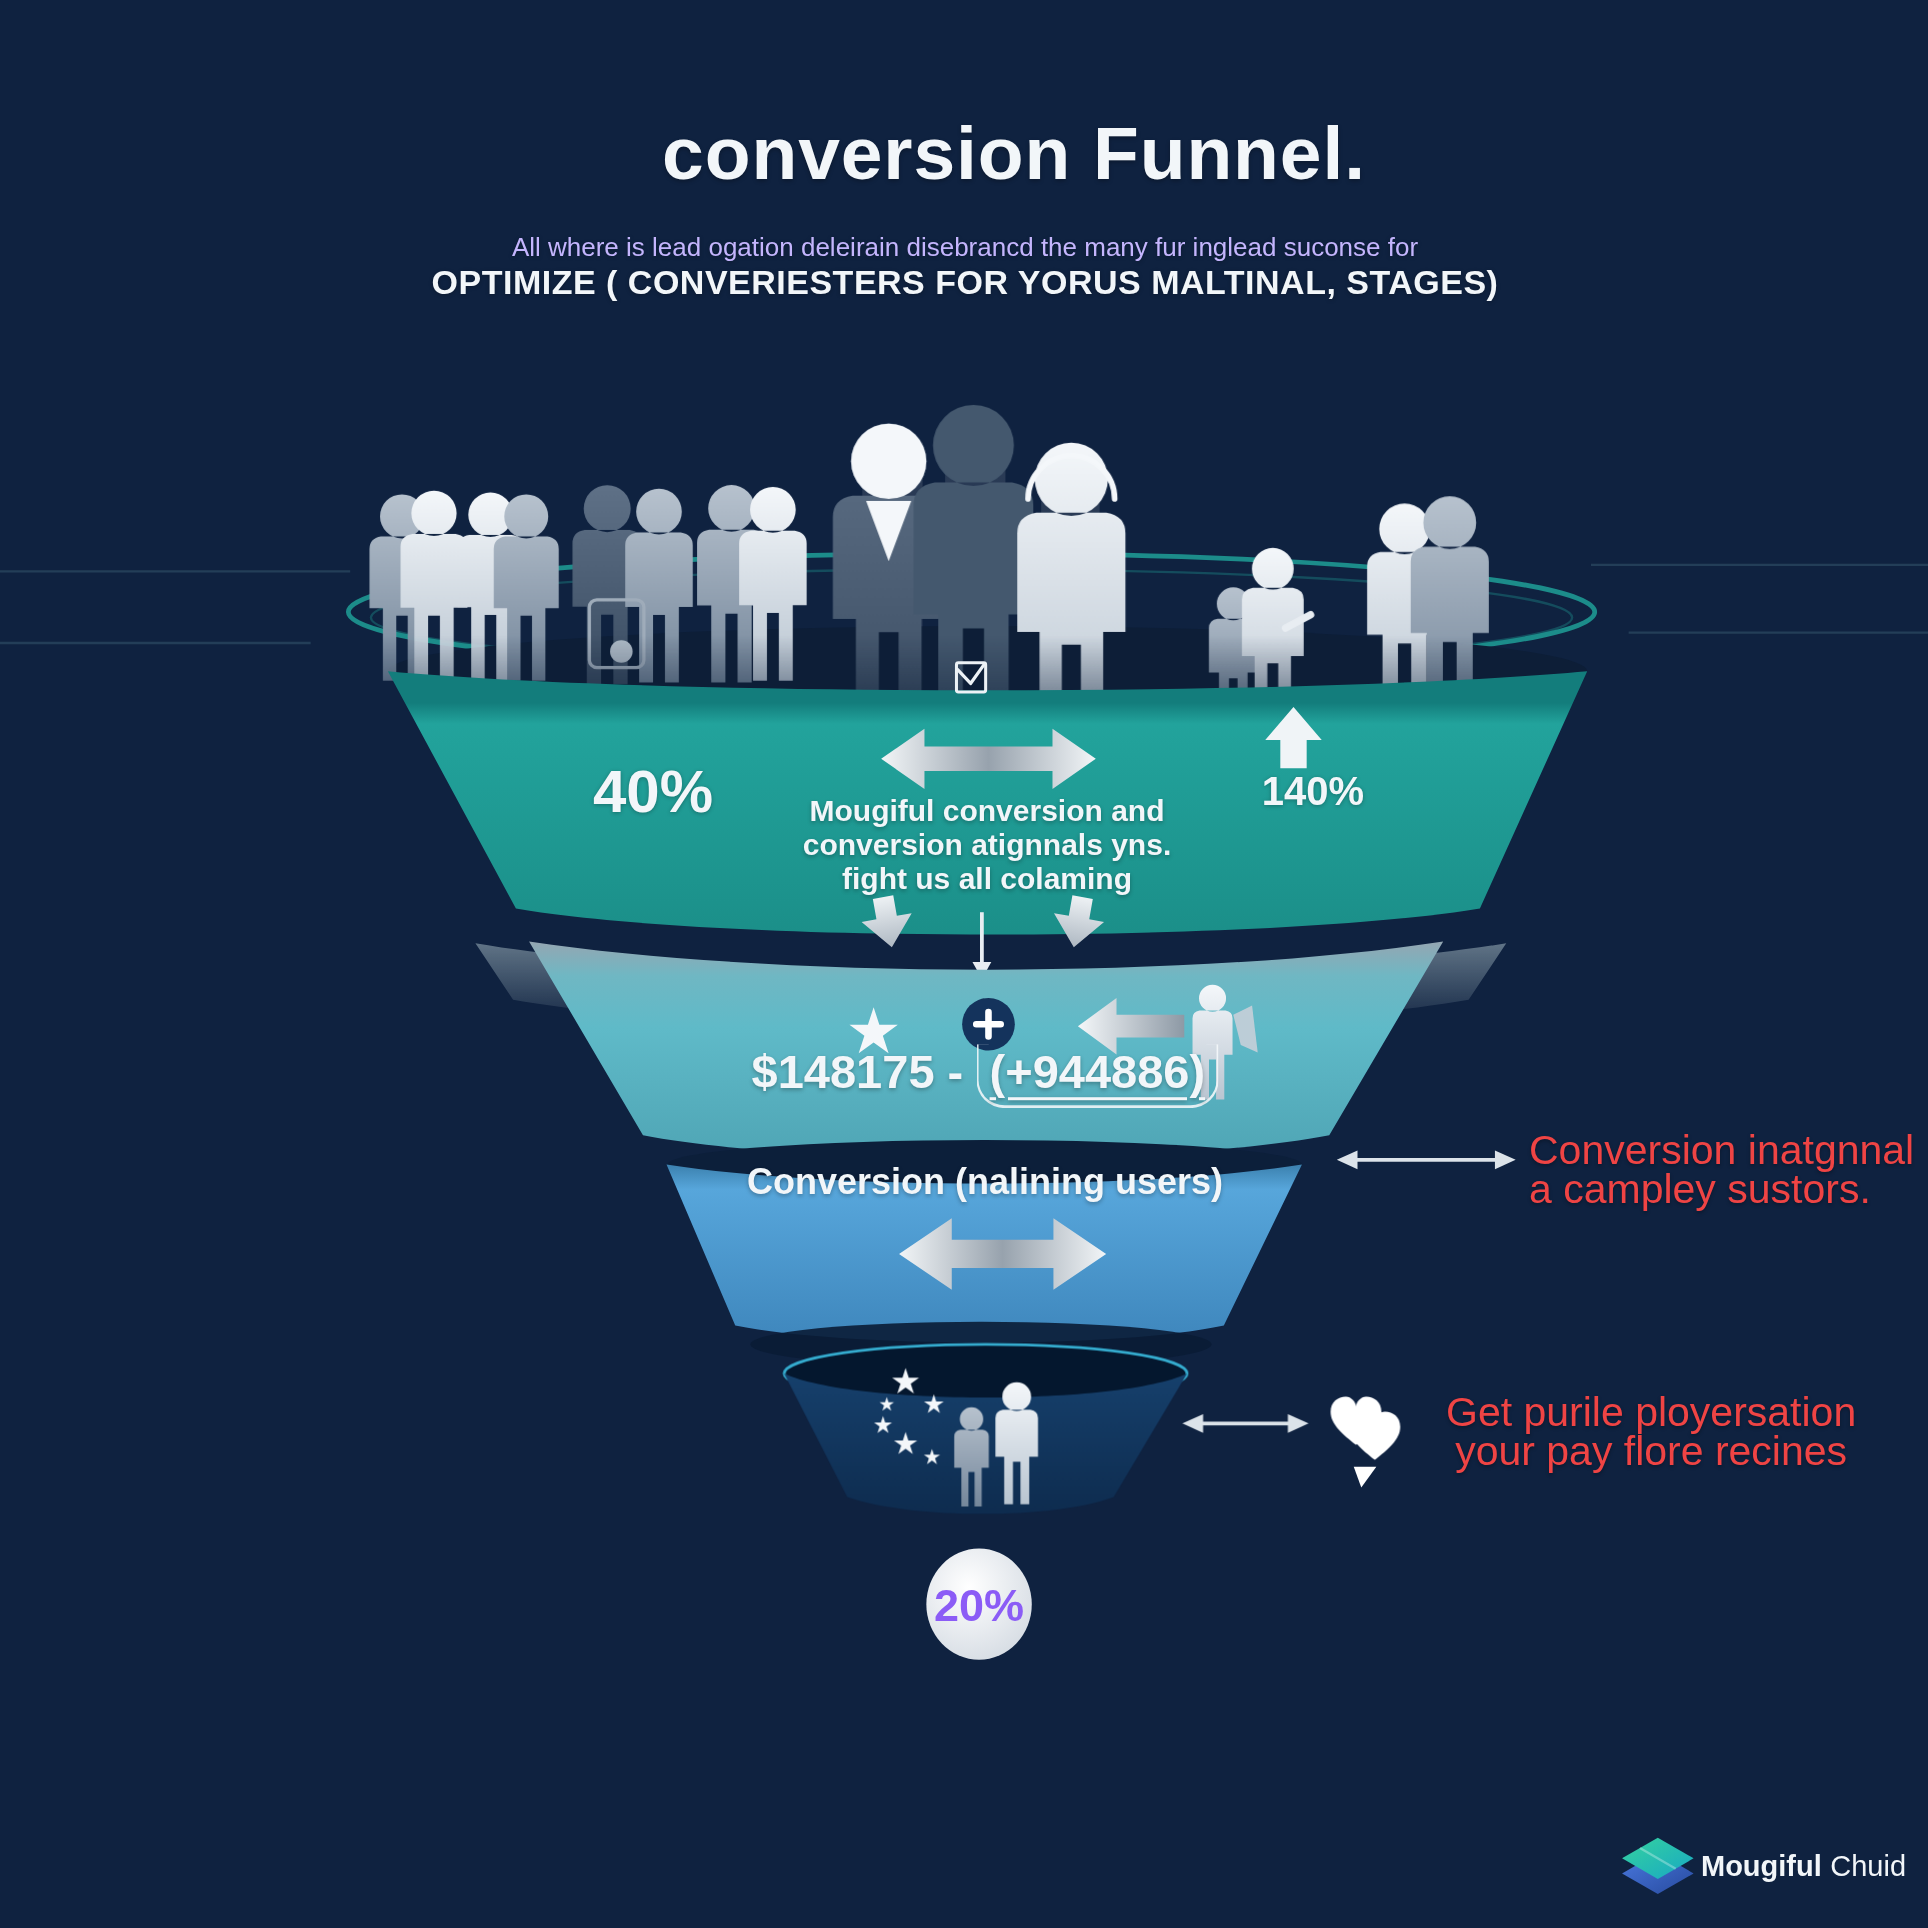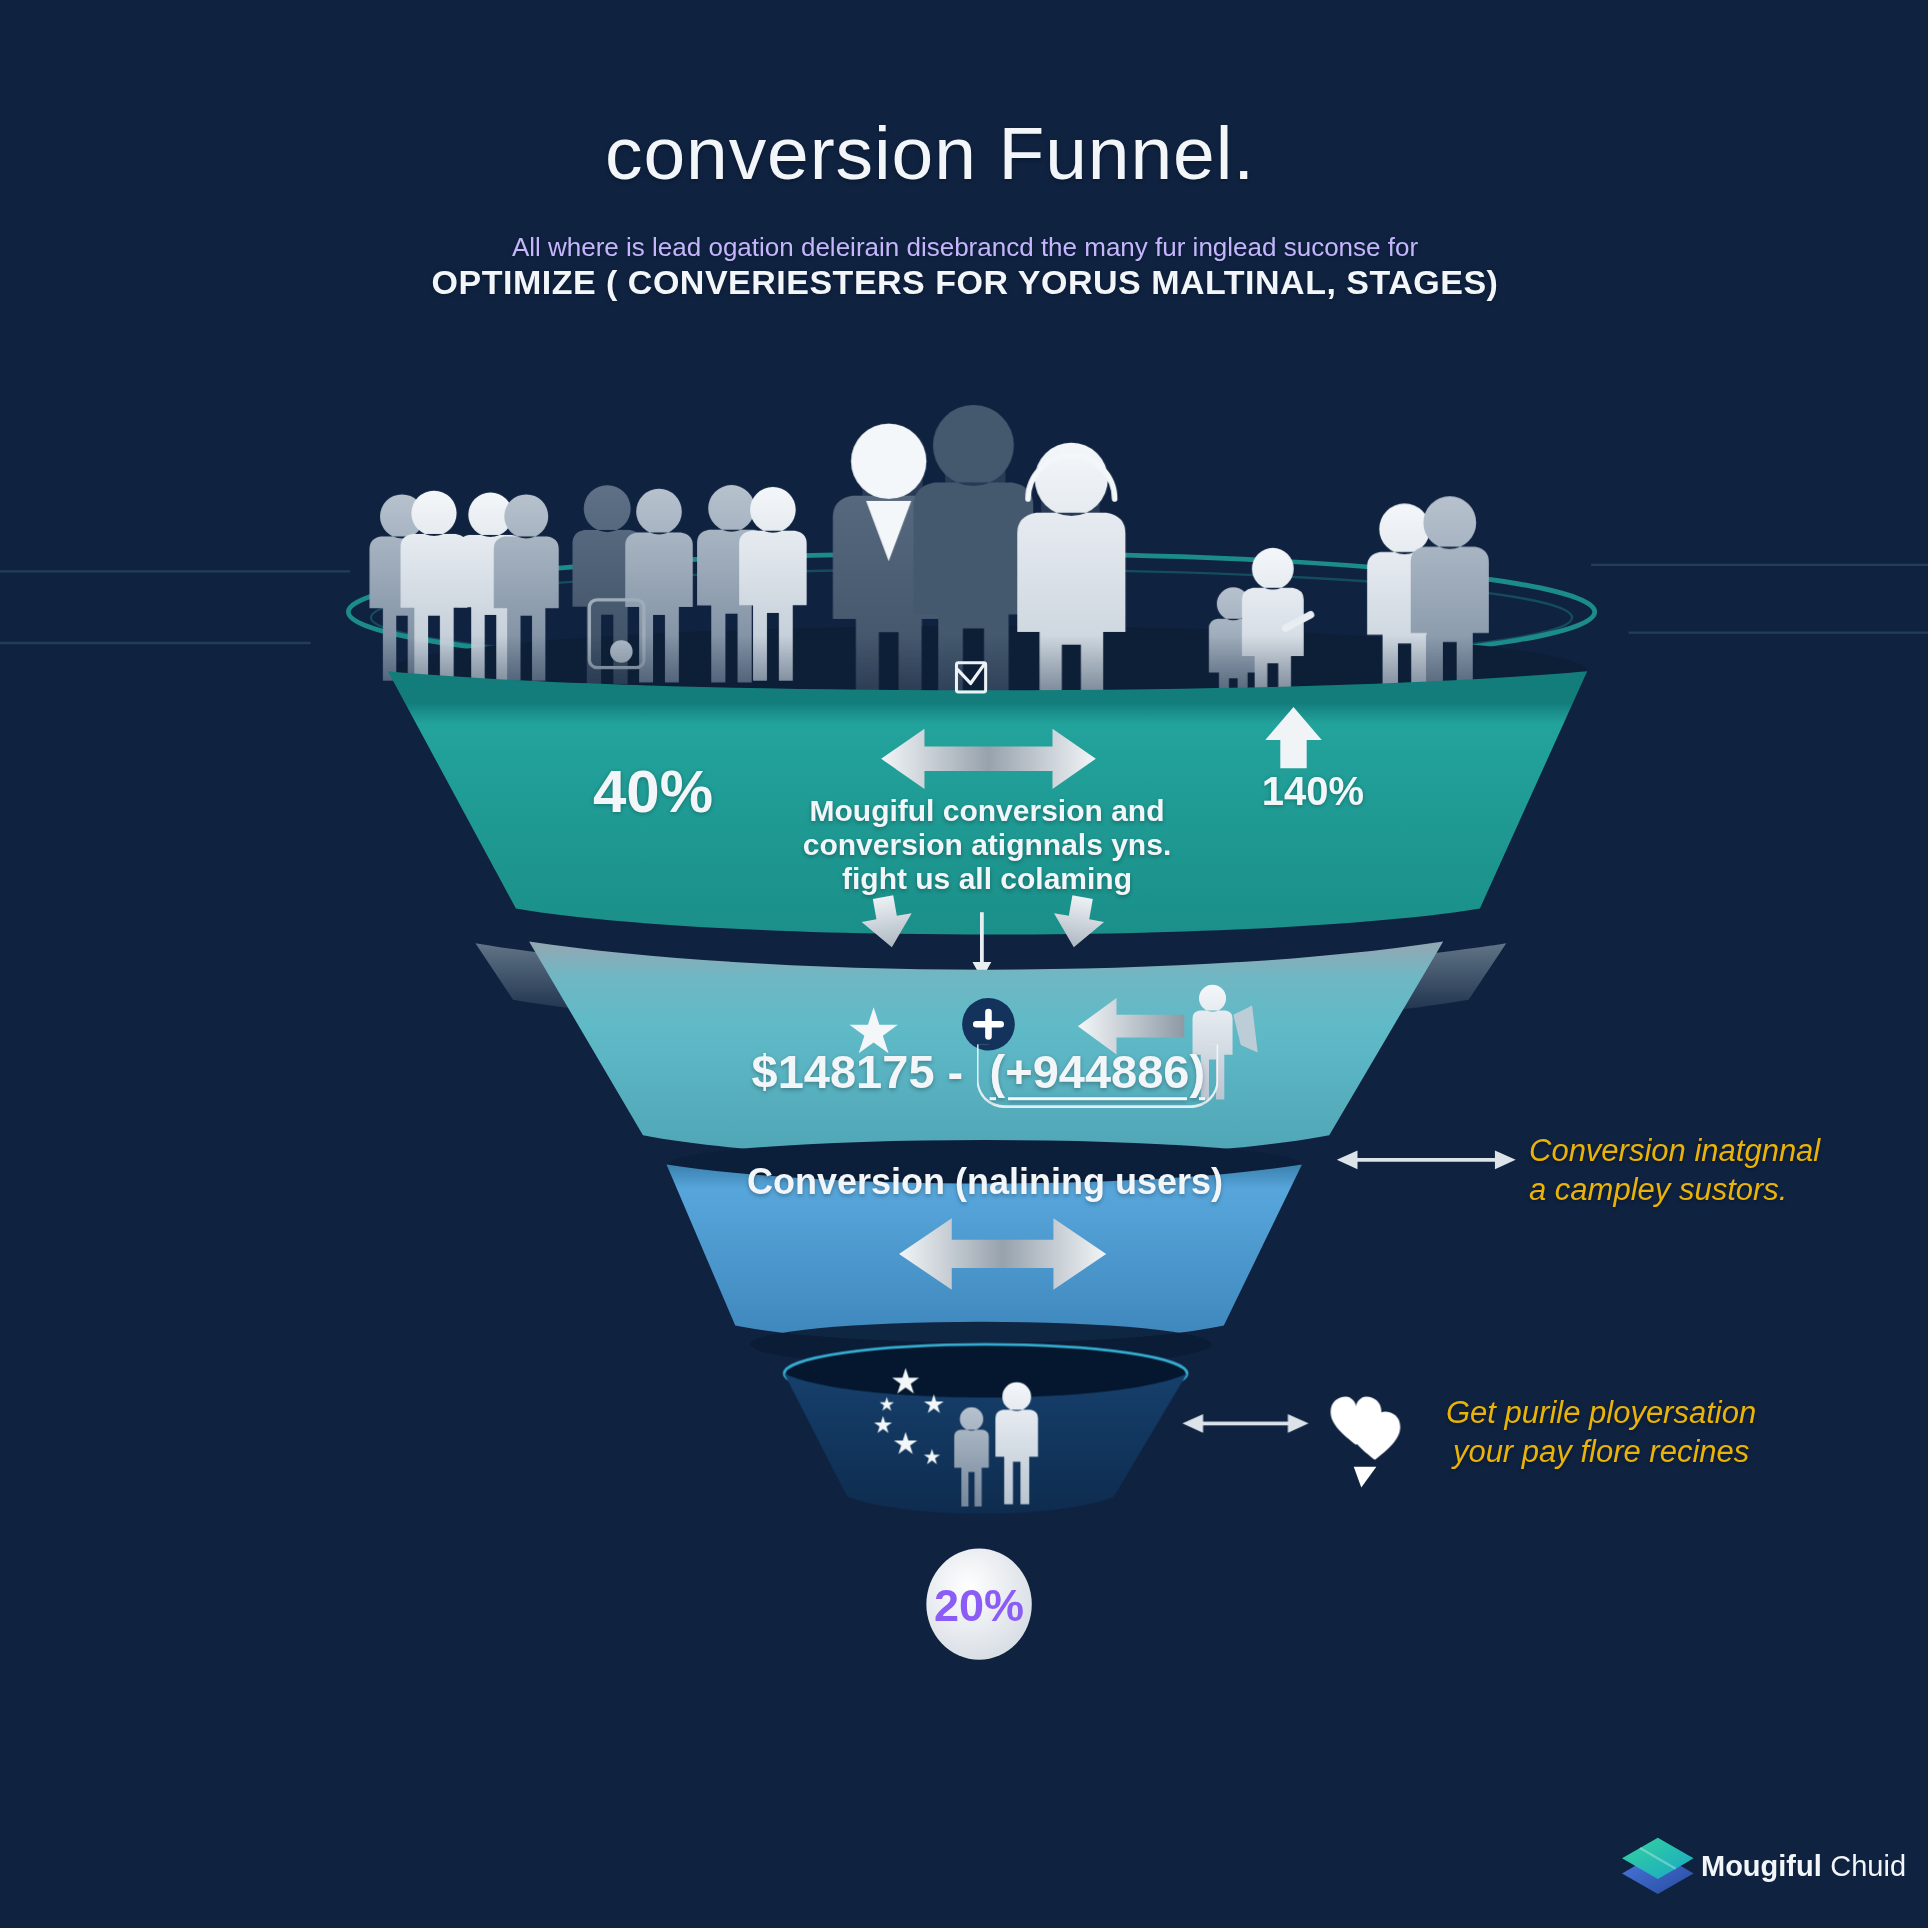--- a/index.html
+++ b/index.html
@@ -1,36 +1,36 @@
 <!DOCTYPE html>
 <html style="font-size:15px"><head>
 <meta charset="utf-8">
 <style>
   html,body{margin:0;padding:0;background:#0F2240;}
   .canvas{position:relative;width:1928px;height:1928px;background:#0F2240;overflow:hidden;
           font-family:"Liberation Sans","DejaVu Sans",sans-serif;color:#F2F6F9;}
   svg.layer{position:absolute;left:0;top:0;width:1928px;height:1928px;}
   .t{position:absolute;transform:translate(-50%,-50%);white-space:nowrap;text-align:center;
      text-shadow:0 1.9px 4.7px rgba(0,0,0,.28);}
-  .title{left:930px;top:153px;font-size:75px;font-weight:400;letter-spacing:0.9px;}
+  .title{left:1014px;top:153px;font-size:75px;font-weight:700;letter-spacing:0.9px;}
   .sub1{left:965px;top:247px;font-size:26px;font-weight:400;color:#c4b5fd;}
   .sub2{left:965px;top:282px;font-size:34px;font-weight:600;letter-spacing:0.5px;}
   .v40{left:653px;top:791px;font-size:60px;font-weight:700;}
   .v140{left:1313px;top:791px;font-size:40px;font-weight:700;}
   .s1l1{left:987px;top:811px;font-size:30px;font-weight:600;}
   .s1l2{left:987px;top:845px;font-size:30px;font-weight:600;}
   .s1l3{left:987px;top:879px;font-size:30px;font-weight:600;}
   .money{left:985px;top:1076px;font-size:47px;font-weight:700;}
   .money .circ{display:inline-block;margin-left:13px;padding:0 11.3px 5.6px 11.3px;
      border:0 solid rgba(245,249,251,.88);border-width:0 2.8px 3.8px 2.8px;
      border-radius:0 0 28px 28px;text-decoration:underline;text-underline-offset:8.5px;
      text-decoration-thickness:2.8px;}
   .caption{left:985px;top:1166px;font-size:36px;font-weight:600;margin-top:16px;}
   .ann{position:absolute;transform:translateY(-50%);text-align:left;white-space:nowrap;
-     font-size:31px;font-weight:500;line-height:39px;color:#eab308;text-shadow:0 1.9px 3.8px rgba(0,0,0,.3);font-style:italic;}
+     font-size:41px;font-weight:500;line-height:39px;color:#ef4444;text-shadow:0 1.9px 3.8px rgba(0,0,0,.3);}
   .ann1{left:1529px;top:1170px;}
   .ann2{left:1446px;top:1432px;text-align:center;}
   .pct20{left:979px;top:1606px;font-size:45px;font-weight:600;color:#8b5cf6;text-shadow:none;}
   .brand{position:absolute;left:1701px;top:1866px;transform:translateY(-50%);white-space:nowrap;
      font-size:29px;text-shadow:none;}
   .brand .b{font-weight:700;}
   .brand .r{font-weight:400;margin-left:8.5px;}
 </style>
 </head>
 <body>

